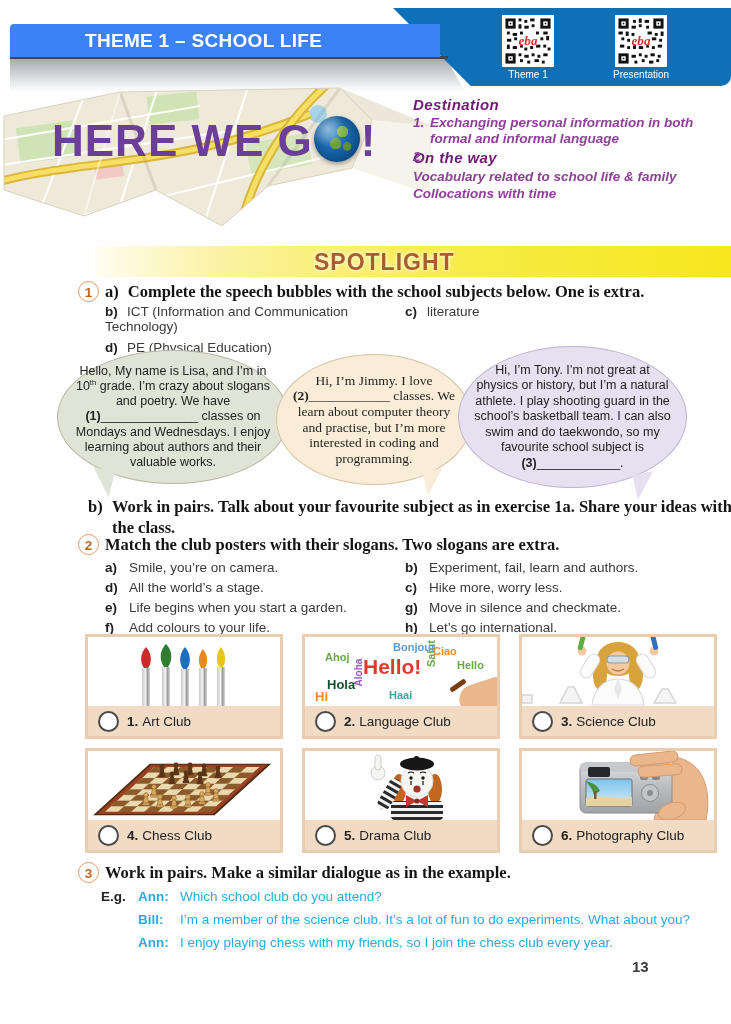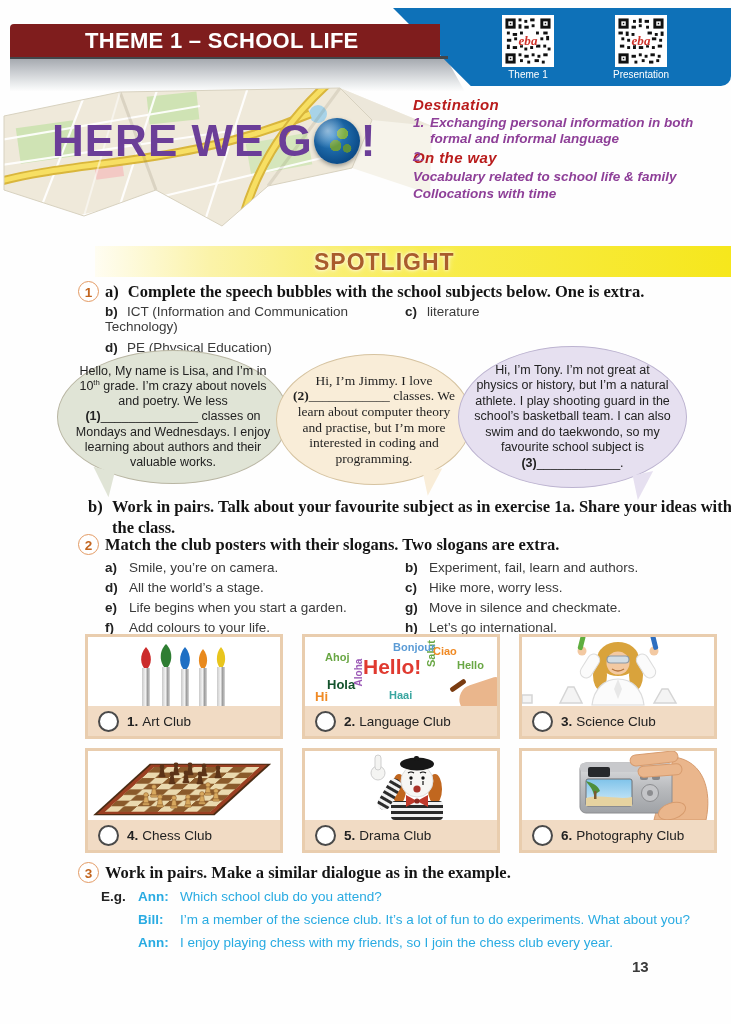--- a/index.html
+++ b/index.html
@@ -6,41 +6,41 @@
   .page{position:relative;width:731px;height:1024px;background:#fefefe;overflow:hidden;
         font-family:"Liberation Sans",sans-serif;color:#1a1a1a;}
 
   
   .hdr-silver{position:absolute;left:10px;top:59px;width:455px;height:33px;
     background:linear-gradient(180deg,#a6aab0 0%,#c9ccd0 38%,#eef0f1 80%,#fff 100%);
     clip-path:polygon(0 0,96% 0,100% 100%,0 100%);}
   .hdr-darkline{position:absolute;left:10px;top:56px;width:438px;height:3px;background:#43464a;}
   .hdr-blue-right{position:absolute;left:393px;top:8px;width:338px;height:78px;background:#0e71b8;
     border-radius:0 0 10px 0;clip-path:polygon(0 0,100% 0,100% 100%,23% 100%);}
-  .hdr-blue-bar{position:absolute;left:10px;top:24px;width:430px;height:33px;background:#7f1d1d;
-    border-radius:4px 0 0 0;color:#fff;font-weight:bold;font-size:22px;line-height:33px;
+  .hdr-blue-bar{position:absolute;left:10px;top:24px;width:430px;height:33px;background:#3b82f6;
+    border-radius:4px 0 0 0;color:#fff;font-weight:bold;font-size:19px;line-height:33px;
     padding-left:75px;box-sizing:border-box;letter-spacing:.3px;}
   .qr-block{position:absolute;top:7px;width:56px;text-align:center;}
   .qr-box{width:52px;height:52px;background:#ffffff;border:2px solid #fff;box-sizing:border-box;margin:0 auto;}
   .qr-label{color:#fff;font-size:10px;margin-top:2px;white-space:nowrap;}
 
   
   .map-art{position:absolute;left:0;top:86px;width:432px;height:152px;}
-  .hero-title{position:absolute;left:52px;top:116px;display:flex;align-items:center;
+  .hero-title{position:absolute;left:52px;top:116px;display:flex;
     font-weight:800;font-size:44px;color:#6b3e98;letter-spacing:1px;font-family:"Liberation Sans",sans-serif;}
   .globe{width:46px;height:46px;border-radius:50%;margin:0 1px;display:inline-block;
     background:
       radial-gradient(circle at 30% 28%,rgba(255,255,255,.5),rgba(255,255,255,0) 38%),
       radial-gradient(circle at 62% 34%,#7fae45 0 13%,rgba(0,0,0,0) 14%),
       radial-gradient(circle at 47% 60%,#6b9c3e 0 15%,rgba(0,0,0,0) 16%),
       radial-gradient(circle at 72% 66%,#5d8f3a 0 9%,rgba(0,0,0,0) 10%),
       radial-gradient(circle at 42% 40%,#2f86c8,#0d4e8b 68%,#083a6d 100%);
     box-shadow:0 2px 4px rgba(0,0,0,.35);}
   .hero-info{position:absolute;left:413px;top:94px;width:318px;}
-  .info-h{color:#b91c1c;font-weight:bold;font-style:italic;font-size:15px;letter-spacing:.4px;margin:2px 0;}
+  .info-h{color:#701a75;font-weight:bold;font-style:italic;font-size:15px;letter-spacing:.4px;margin:2px 0;}
   .info-item{color:#8e3f98;font-weight:bold;font-style:italic;font-size:13.5px;line-height:16px;
     padding-left:17px;position:relative;margin-bottom:2px;}
   .info-item .inum{position:absolute;left:0;}
   .info-line{color:#8e3f98;font-weight:bold;font-style:italic;font-size:13.5px;line-height:17px;}
 
   
   .spotlight{position:absolute;left:95px;top:246px;width:636px;height:31px;
     background:linear-gradient(90deg,#fffdf2 0%,#fbf3a9 18%,#f8ec4e 52%,#f6e71c 100%);}
   .spotlight span{position:absolute;left:219px;top:3px;font-size:23px;font-weight:800;color:#a95c2c;
     letter-spacing:1px;text-shadow:0 0 3px rgba(255,255,255,.95),0 0 6px rgba(255,255,255,.7);}
@@ -302,21 +302,21 @@
   <div class="instr" style="left:105px;top:281px;width:615px;">
     <span class="ilbl">a)</span><span>Complete the speech bubbles with the school subjects below. One is extra.</span>
   </div>
   <div class="opts" style="left:105px;top:304px;width:615px;">
     <div class="opt"><span class="olet">b)</span><span>ICT (Information and Communication Technology)</span></div>
     <div class="opt"><span class="olet">c)</span><span>literature</span></div>
     <div class="opt"><span class="olet">d)</span><span>PE (Physical Education)</span></div>
   </div>
 
   <div class="bub bub1">
-    <div><span>Hello, My name is Lisa, and I’m in 10</span><sup>th</sup><span> grade. I’m crazy about novels and poetry. We less </span><span class="seg-b">(1)</span><span>______________</span><span> classes on Mondays and Wednesdays. I enjoy learning about authors and their valuable works.</span></div>
+    <div><span>Hello, My name is Lisa, and I’m in 10</span><sup>th</sup><span> grade. I’m crazy about slogans and poetry. We have </span><span class="seg-b">(1)</span><span>______________</span><span> classes on Mondays and Wednesdays. I enjoy learning about authors and their valuable works.</span></div>
   </div>
   <div class="bub bub2">
     <div><span>Hi, I’m Jimmy. I love </span><span class="seg-b">(2)</span><span>____________</span><span> classes. We learn about computer theory and practise, but I’m more interested in coding and programming.</span></div>
   </div>
   <div class="bub bub3">
     <div><span>Hi, I’m Tony. I’m not great at physics or history, but I’m a natural athlete. I play shooting guard in the school’s basketball team. I can also swim and do taekwondo, so my favourite school subject is </span><span class="seg-b">(3)</span><span>____________</span><span>.</span></div>
   </div>
 
   <div class="instr hang" style="left:88px;top:496px;width:625px;">
     <span class="ilbl">b)</span><span>Work in pairs. Talk about your favourite subject as in exercise 1a. Share your ideas with the class.</span>

